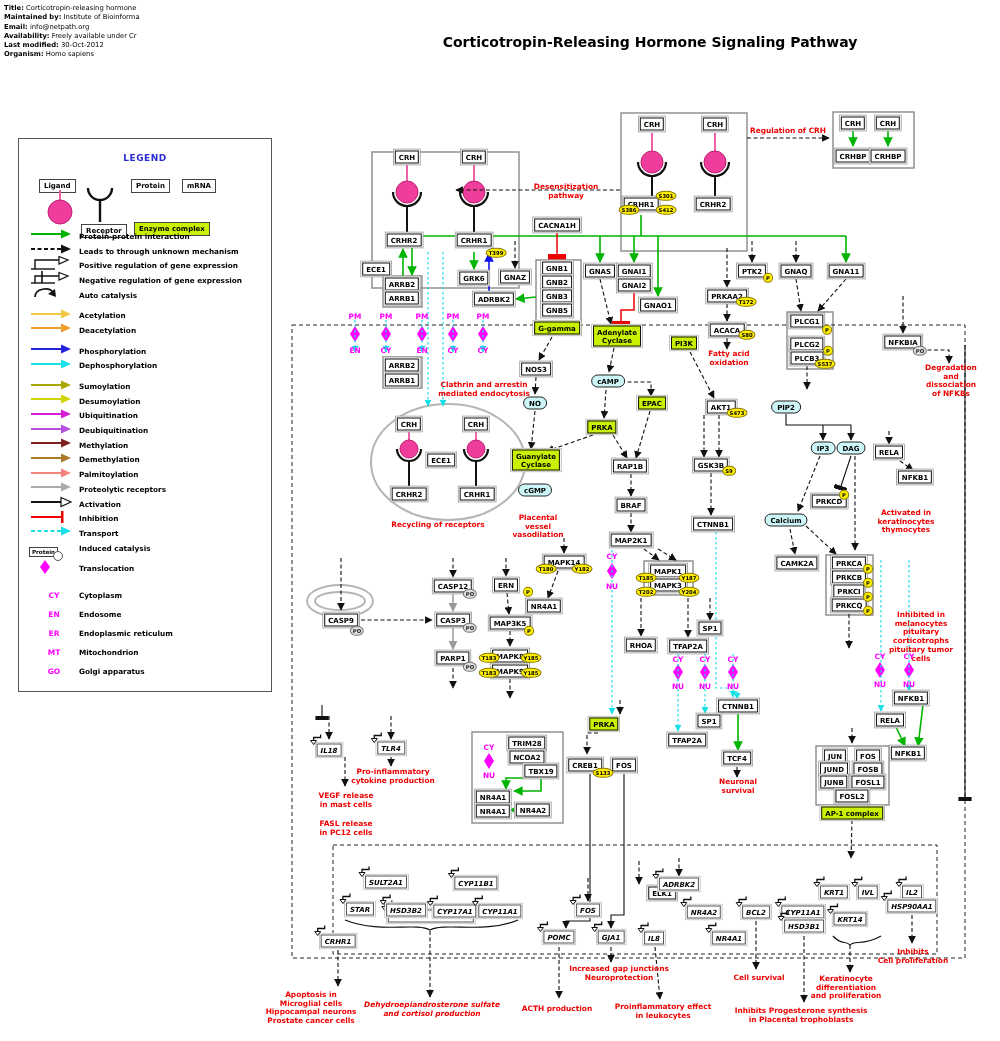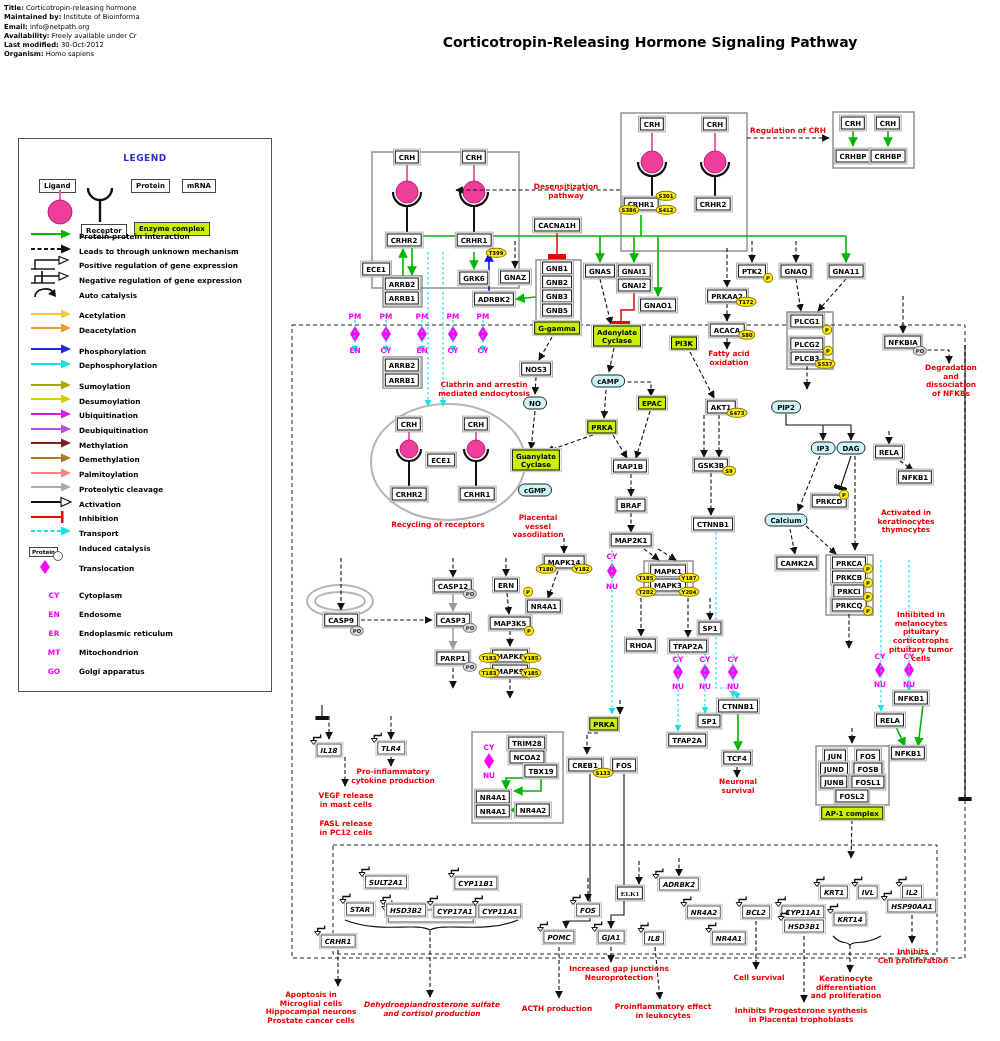--- a/index.html
+++ b/index.html
@@ -404,21 +404,21 @@
               <line x1="2" y1="8" x2="32" y2="8" stroke="#f4837d" stroke-width="2"></line>
               <polygon points="32,3.5 42,8 32,12.5" fill="#f4837d"></polygon>
             </svg></span>
           <span class="ll">Palmitoylation</span>
         </div>
         <div class="lrow">
           <span class="lg"><svg width="46" height="16">
               <line x1="2" y1="8" x2="32" y2="8" stroke="#ababab" stroke-width="2"></line>
               <polygon points="32,3.5 42,8 32,12.5" fill="#ababab"></polygon>
             </svg></span>
-          <span class="ll">Proteolytic cleavage</span>
+          <span class="ll">Proteolytic receptors</span>
         </div>
         <div class="lrow">
           <span class="lg"><svg width="46" height="16">
               <line x1="2" y1="8" x2="32" y2="8" stroke="#111111" stroke-width="2"></line>
               <polygon points="32,3.5 42,8 32,12.5" fill="#fff" stroke="#111111" stroke-width="1.2"></polygon>
             </svg></span>
           <span class="ll">Activation</span>
         </div>
         <div class="lrow">
           <span class="lg"><svg width="46" height="16">
@@ -629,21 +629,21 @@
           <polygon points="1,7 7,7 4,11" fill="#fff" stroke="#111" stroke-width="1"></polygon>
         </svg>POMC</div>
       <div class="nd n-m" style="left: 611px; top: 937px;"><svg class="promoter" viewBox="0 0 14 12">
           <path d="M11,1 L11,4 L4,4 L4,7" fill="none" stroke="#111" stroke-width="1.3"></path>
           <polygon points="1,7 7,7 4,11" fill="#fff" stroke="#111" stroke-width="1"></polygon>
         </svg>GJA1</div>
       <div class="nd n-m" style="left: 654px; top: 938px;"><svg class="promoter" viewBox="0 0 14 12">
           <path d="M11,1 L11,4 L4,4 L4,7" fill="none" stroke="#111" stroke-width="1.3"></path>
           <polygon points="1,7 7,7 4,11" fill="#fff" stroke="#111" stroke-width="1"></polygon>
         </svg>IL8</div>
-      <div class="nd n-p" style="left: 630px; top: 893px; font-family: Liberation Serif, serif;">ELK1</div>
+      <div class="nd n-p" style="left: 662px; top: 893px;">ELK1</div>
       <div class="nd n-m" style="left: 679px; top: 884px;"><svg class="promoter" viewBox="0 0 14 12">
           <path d="M11,1 L11,4 L4,4 L4,7" fill="none" stroke="#111" stroke-width="1.3"></path>
           <polygon points="1,7 7,7 4,11" fill="#fff" stroke="#111" stroke-width="1"></polygon>
         </svg>ADRBK2</div>
       <div class="nd n-m" style="left: 704px; top: 912px;"><svg class="promoter" viewBox="0 0 14 12">
           <path d="M11,1 L11,4 L4,4 L4,7" fill="none" stroke="#111" stroke-width="1.3"></path>
           <polygon points="1,7 7,7 4,11" fill="#fff" stroke="#111" stroke-width="1"></polygon>
         </svg>NR4A2</div>
       <div class="nd n-m" style="left: 729px; top: 938px;"><svg class="promoter" viewBox="0 0 14 12">
           <path d="M11,1 L11,4 L4,4 L4,7" fill="none" stroke="#111" stroke-width="1.3"></path>

